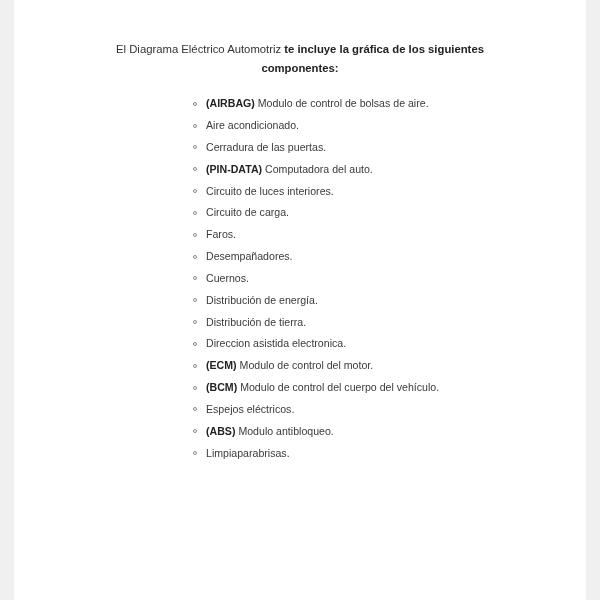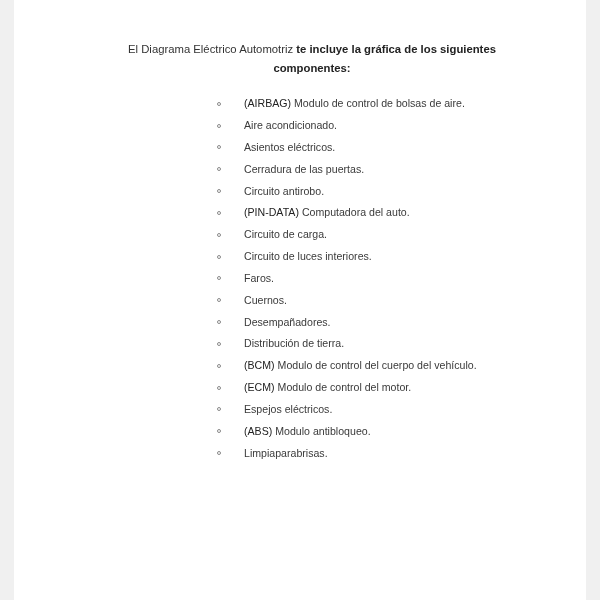--- a/index.html
+++ b/index.html
@@ -15,21 +15,20 @@
   }
   .page {
     position: absolute;
     left: 14px;
     top: 0;
     width: 572px;
     height: 600px;
     background: #ffffff;
     box-sizing: border-box;
     overflow: hidden;
-    padding-left: 24px;
   }
   .heading {
     margin: 0;
     padding: 40px 62px 0 62px;
     text-align: center;
     font-size: 11.3px;
     line-height: 1.65;
     color: #333333;
     font-weight: normal;
   }
@@ -57,44 +56,43 @@
     left: 1px;
     top: 4.5px;
     width: 4px;
     height: 4px;
     border: 1px solid #8a8a8a;
     border-radius: 50%;
     box-sizing: border-box;
     background: transparent;
   }
   ul.components li .code {
-    font-weight: normal;
+    font-weight: bold;
     color: #222222;
-    margin-left: 14px;
   }
 </style>
 </head>
 <body>
 
 <div class="page">
   <p class="heading"><span>El Diagrama Eléctrico Automotriz </span><span class="bold">te incluye la gráfica de los siguientes componentes:</span></p>
 
   <ul class="components">
     <li><span class="code">(AIRBAG)</span><span> Modulo de control de bolsas de aire.</span></li>
     <li><span class="code"></span><span>Aire acondicionado.</span></li>
-    <li><span class="code"></span><span>Asientos eléctricos.</span></li>
     <li><span class="code"></span><span>Cerradura de las puertas.</span></li>
-    <li><span class="code"></span><span>Circuito antirobo.</span></li>
     <li><span class="code">(PIN-DATA)</span><span> Computadora del auto.</span></li>
+    <li><span class="code"></span><span>Circuito de luces interiores.</span></li>
     <li><span class="code"></span><span>Circuito de carga.</span></li>
-    <li><span class="code"></span><span>Circuito de luces interiores.</span></li>
     <li><span class="code"></span><span>Faros.</span></li>
+    <li><span class="code"></span><span>Desempañadores.</span></li>
     <li><span class="code"></span><span>Cuernos.</span></li>
-    <li><span class="code"></span><span>Desempañadores.</span></li>
+    <li><span class="code"></span><span>Distribución de energía.</span></li>
     <li><span class="code"></span><span>Distribución de tierra.</span></li>
+    <li><span class="code"></span><span>Direccion asistida electronica.</span></li>
+    <li><span class="code">(ECM)</span><span> Modulo de control del motor.</span></li>
     <li><span class="code">(BCM)</span><span> Modulo de control del cuerpo del vehículo.</span></li>
-    <li><span class="code">(ECM)</span><span> Modulo de control del motor.</span></li>
     <li><span class="code"></span><span>Espejos eléctricos.</span></li>
     <li><span class="code">(ABS)</span><span> Modulo antibloqueo.</span></li>
     <li><span class="code"></span><span>Limpiaparabrisas.</span></li>
 
   </ul>
 </div>
 
 </body></html>

